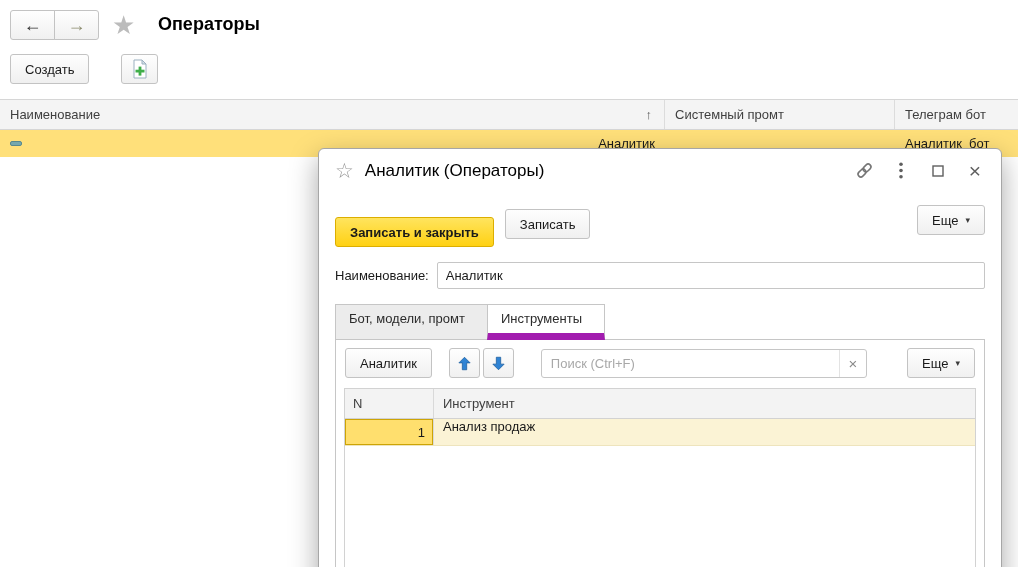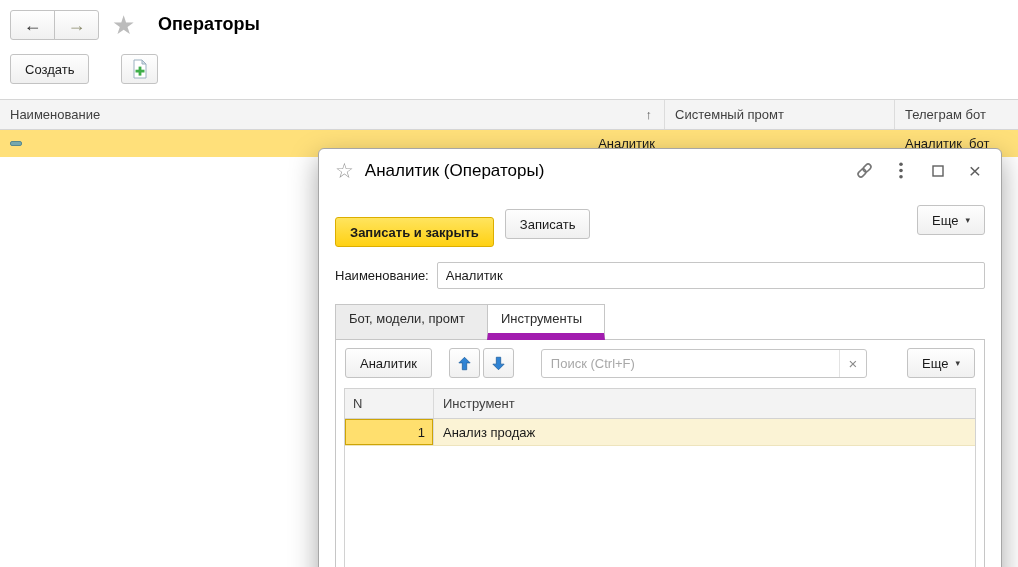--- a/index.html
+++ b/index.html
@@ -78,21 +78,21 @@
   .search-clear { width:27px; display:flex; align-items:center; justify-content:center; color:#8a8a8a; font-size:15px; cursor:pointer; border-left:1px solid #e3e3e3; }
   .tools-more { margin-left:auto; }
 
   .tools-table { margin:3px 8px 0 8px; border:1px solid #d2d2d2; flex:1; display:flex; flex-direction:column; background:#fff; }
   .thead { display:flex; background:#f3f3f3; border-bottom:1px solid #d2d2d2; height:30px; color:#3f3f3f; }
   .thead .tcell-n, .thead .tcell-tool { display:flex; align-items:center; }
   .tcell-n { width:89px; padding:0 8px; border-right:1px solid #d9d9d9; flex:0 0 auto; }
   .tcell-tool { flex:1; padding:0 9px; }
   .trow { display:flex; height:27px; background:#fbf3d5; border-bottom:1px solid #eee4bd; }
   .trow .tcell-n { display:flex; align-items:center; justify-content:flex-end; background:#ffdf6e; box-shadow:inset 0 0 0 1px #cda405; border-right:1px solid #d9d9d9; }
-  .trow .tcell-tool { display:flex; align-items:center; }
+  .trow .tcell-tool { display:flex; align-items:flex-start; }
   .tfill { flex:1; background:#fff; }
 </style>
 </head>
 <body>
 
 <div class="nav">
   <button class="btn back">
     <span>←</span>
   </button>
   <button class="btn fwd">

